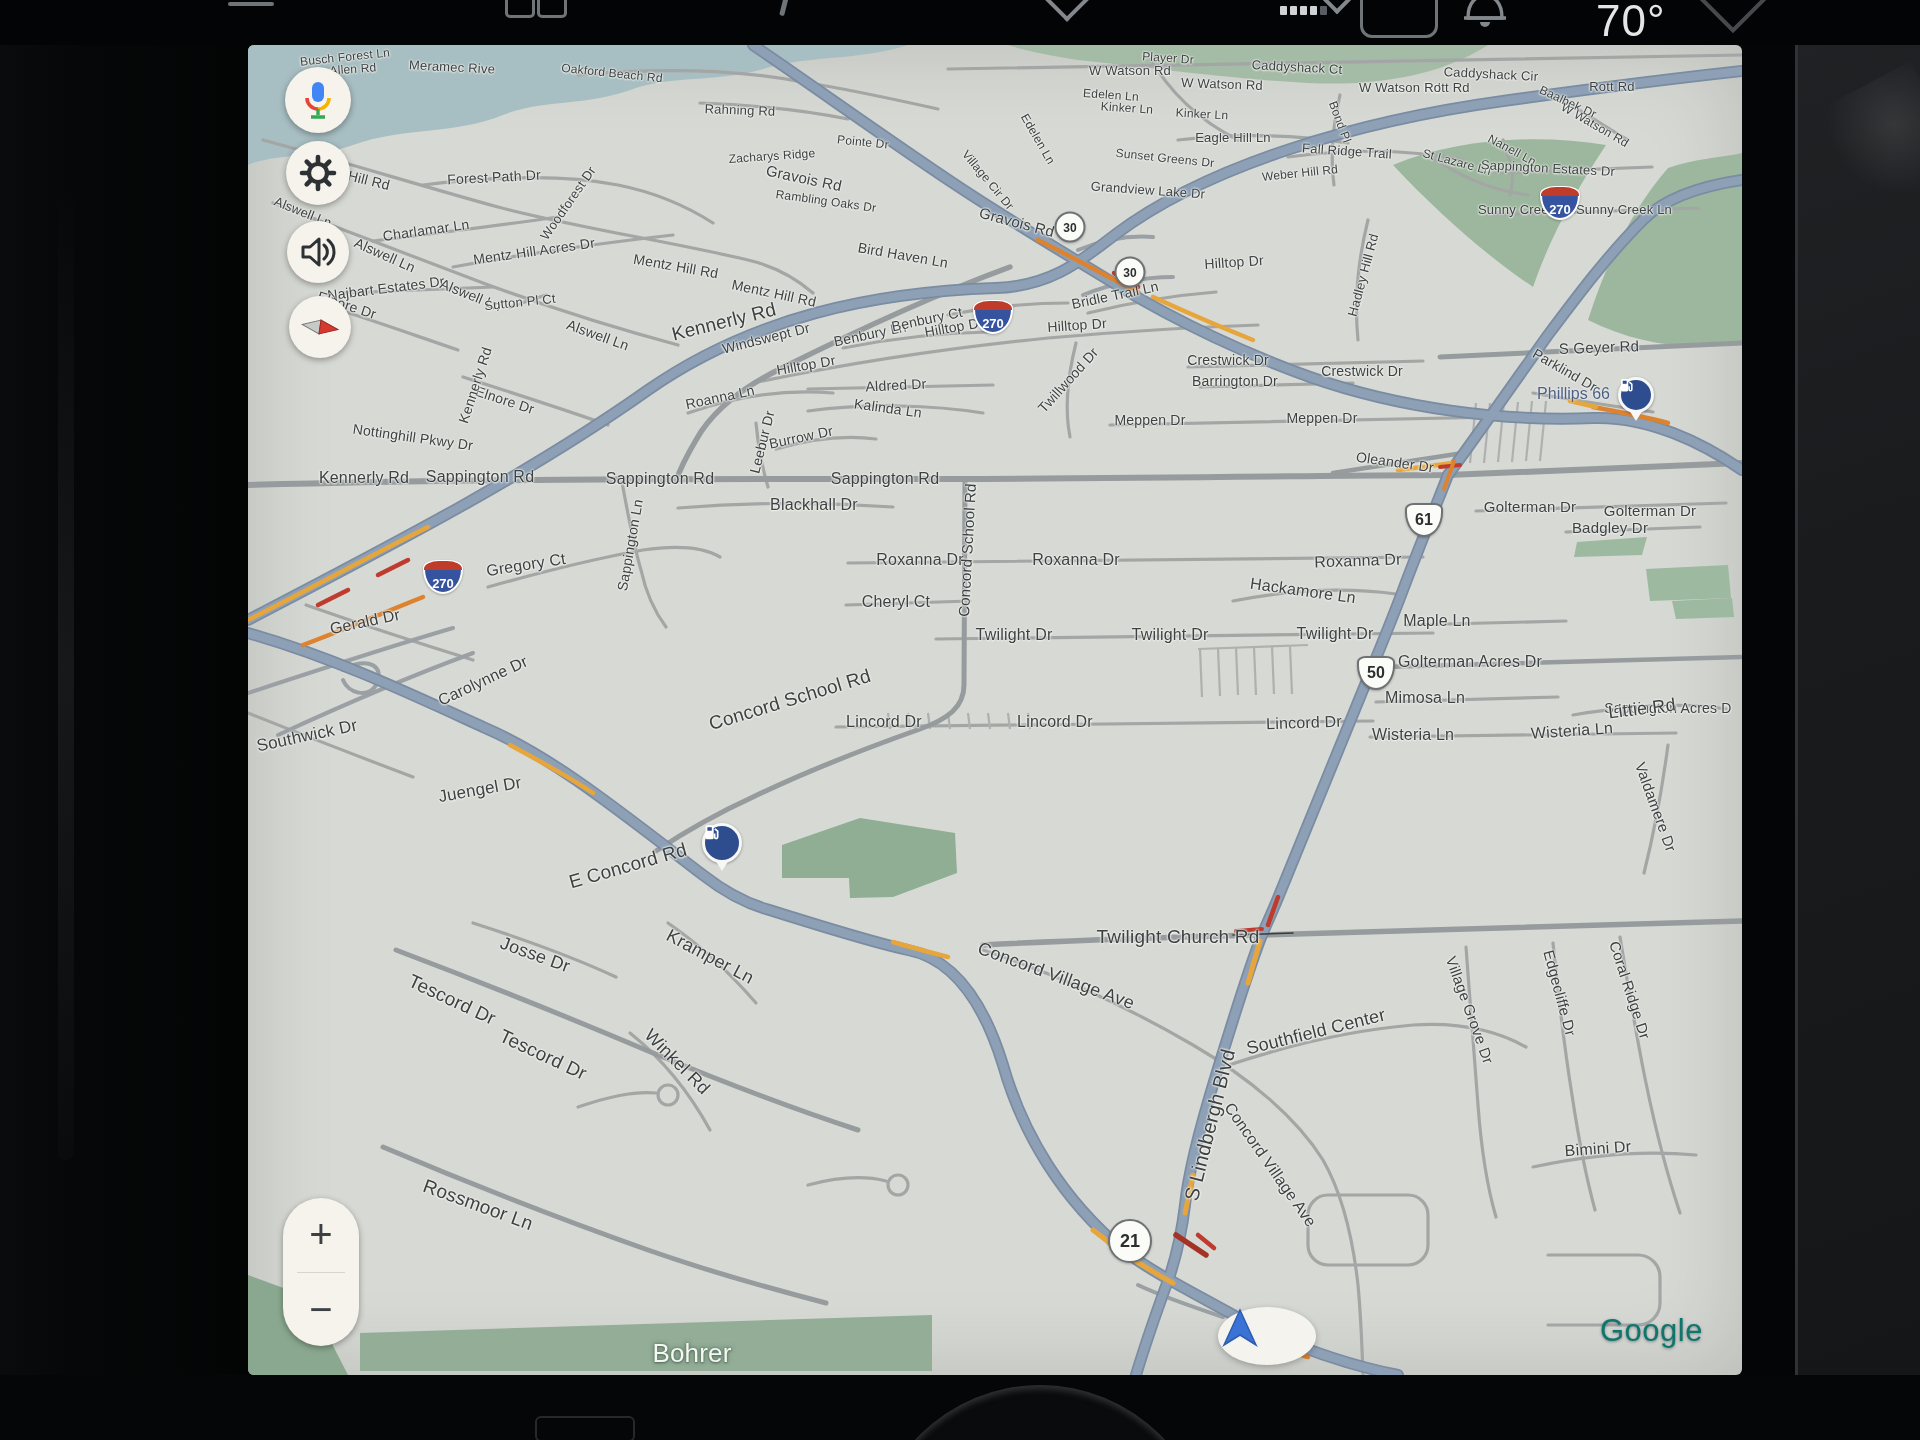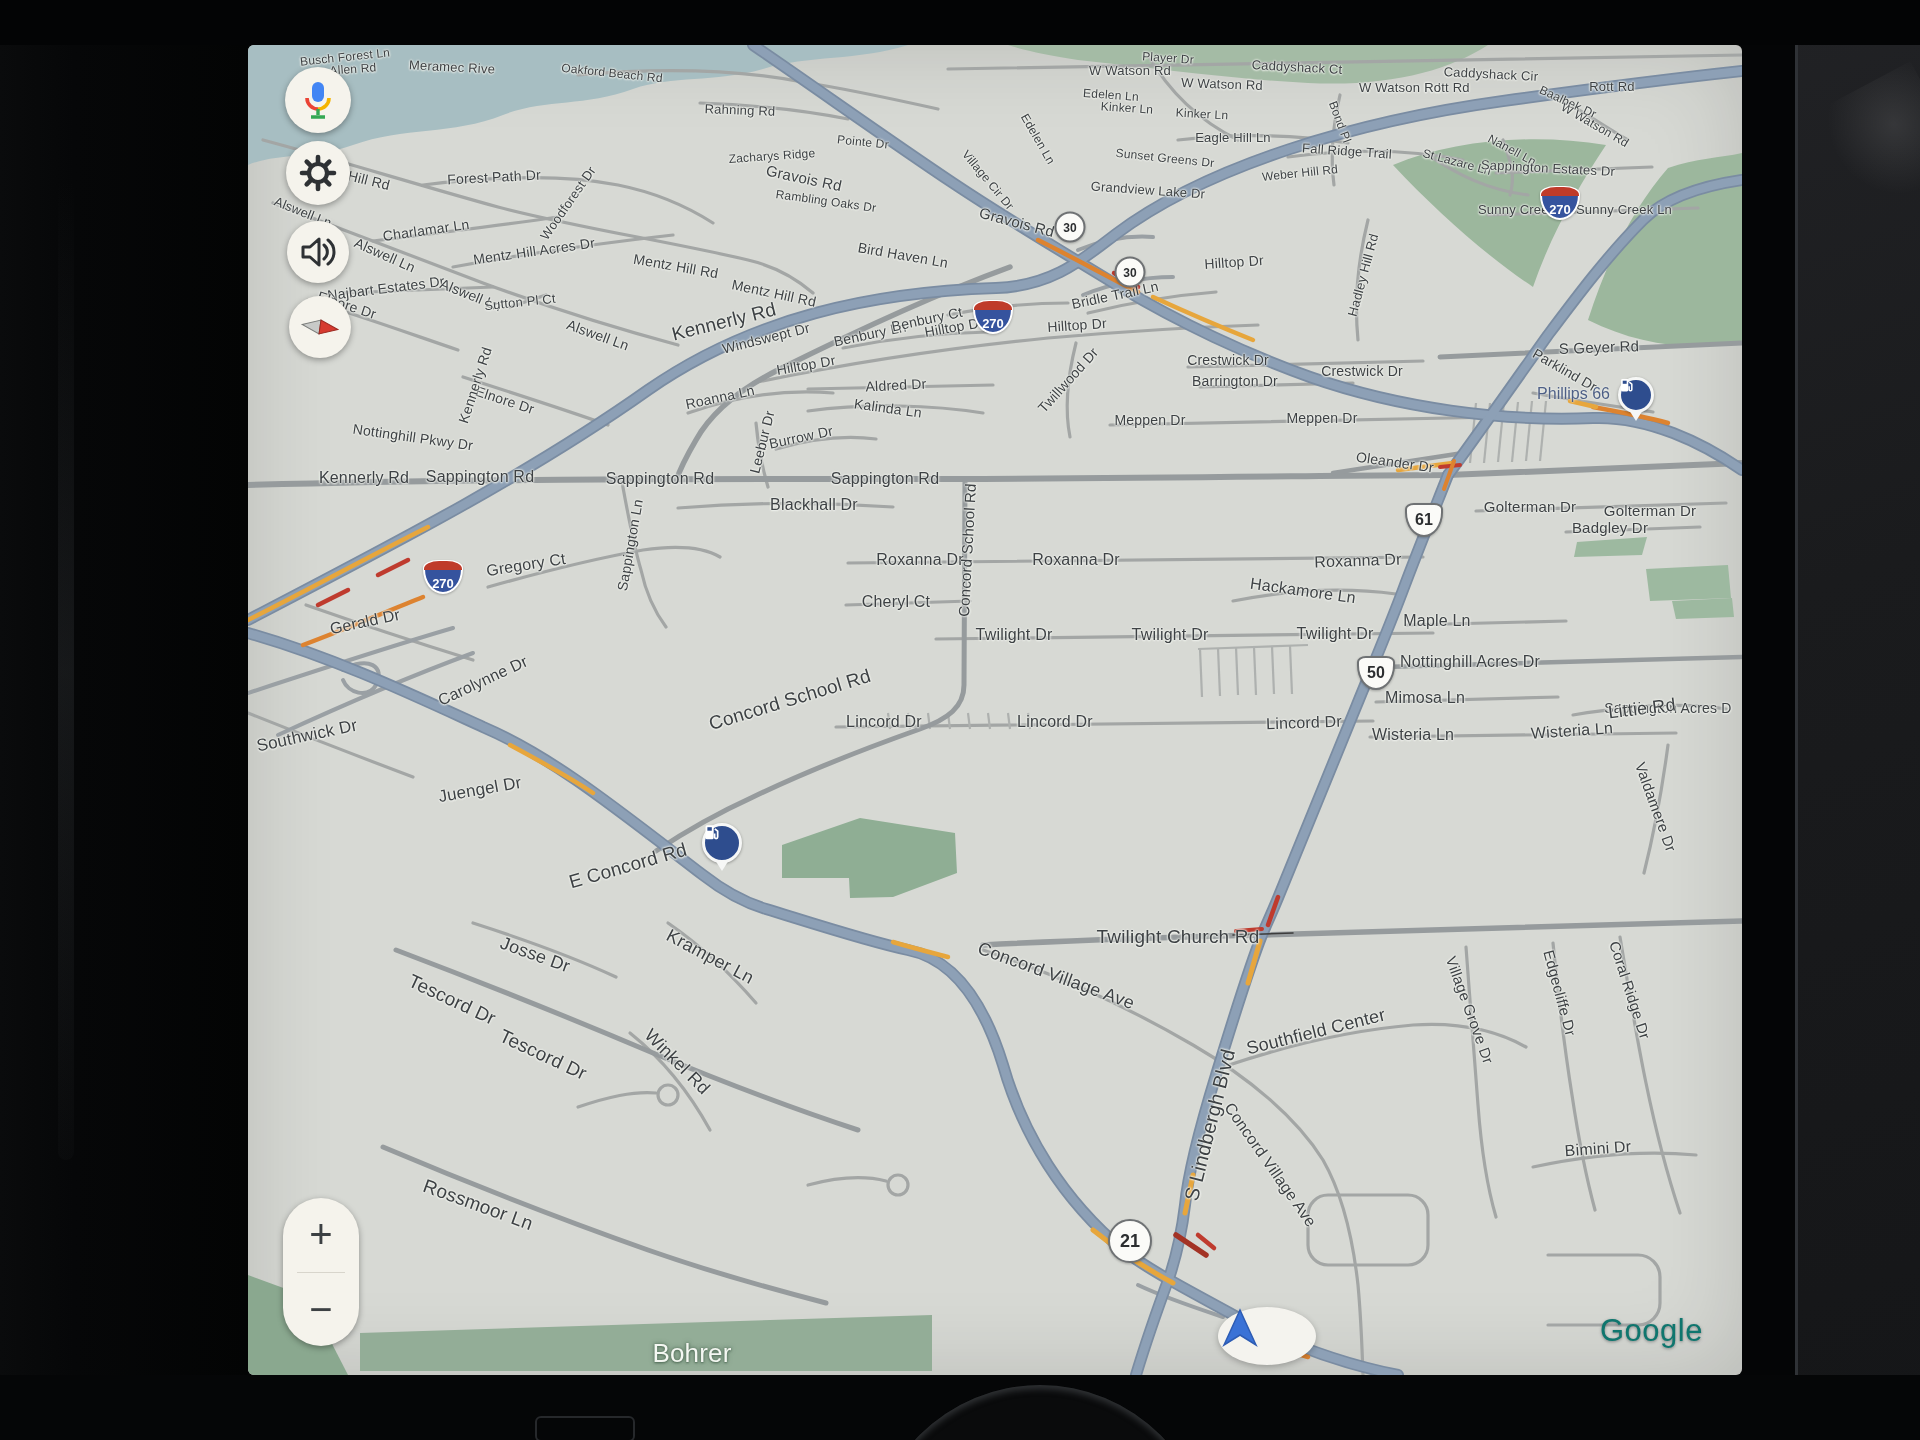--- a/index.html
+++ b/index.html
@@ -68,20 +68,43 @@
       <div class="glint"></div>
     </div>
   <div class="bezel-right"></div>
   <div class="leather">
       <div class="seam"></div>
       <div class="hl"></div>
     </div>
   <div class="bezel-top"></div>
   <div class="bezel-bottom"></div>
 
+  <div class="sbar">
+    <div class="ic" style="left:228px;top:2px;width:46px;height:4px;background:#6f7478;border-radius:2px;"></div>
+    <div class="ic" style="left:505px;top:-16px;width:24px;height:28px;border:3px solid #6f7478;border-radius:5px;"></div>
+    <div class="ic" style="left:537px;top:-16px;width:24px;height:28px;border:3px solid #6f7478;border-radius:5px;"></div>
+    <div class="ic" style="left:782px;top:-8px;width:5px;height:24px;background:#6f7478;border-radius:2px;transform:rotate(14deg);"></div>
+    <div class="ic chev" style="left:1048px;top:-24px;"></div>
+    <div class="sig">
+        <i></i>
+        <i></i>
+        <i></i>
+        <i></i>
+        <i class="dim"></i>
+      </div>
+    <div class="ic chev" style="left:1322px;top:-22px;width:26px;height:26px;"></div>
+    <div class="box-g"></div>
+    <svg class="ic" style="left:1460px;top:-6px;" width="50" height="34" viewBox="0 0 50 34">
+      <path d="M8,24 C8,8 16,2 25,2 C34,2 42,8 42,24 Z" fill="none" stroke="#83888d" stroke-width="3.4"></path>
+      <path d="M4,24 H46" stroke="#83888d" stroke-width="3.4"></path>
+      <path d="M20,28 a5,5 0 0 0 10,0" fill="#83888d"></path>
+    </svg>
+    <div class="temp">70°</div>
+    <div class="diamond"></div>
+  </div>
 
   <div class="map">
     <svg width="1494" height="1330" viewBox="0 0 1494 1330">
 
       <path d="M0,0 L660,0 C610,16 560,10 515,24 C465,38 425,30 385,44 C335,62 295,54 255,70 C205,90 155,82 105,100 C65,114 28,108 0,120 Z" fill="#a7bec2"></path>
 
       <path d="M760,0 H1240 C1200,26 1140,42 1060,38 C980,34 900,22 830,15 C800,10 778,6 760,0 Z" fill="#a4bba5"></path>
       <path d="M1145,120 C1205,95 1285,88 1358,100 C1330,142 1302,192 1285,242 C1240,212 1190,168 1145,120 Z" fill="#9cb79d"></path>
       <path d="M1340,275 C1358,218 1385,163 1420,123 C1448,113 1472,113 1494,108 L1494,297 C1445,307 1390,300 1340,275 Z" fill="#9cb79d"></path>
       <path d="M1329,497 L1399,492 L1394,510 L1326,512 Z" fill="#9db9a0"></path>
@@ -329,21 +352,21 @@
         <div class="lbl" style="left: 1110px; top: 516px; font-size: 16px; transform: translate(-50%, -50%) rotate(-2deg);">Roxanna Dr</div>
         <div class="lbl" style="left: 719px; top: 505px; font-size: 15px; transform: translate(-50%, -50%) rotate(-87deg);">Concord School Rd</div>
         <div class="lbl" style="left: 766px; top: 590px; font-size: 16px; transform: translate(-50%, -50%) rotate(0deg);">Twilight Dr</div>
         <div class="lbl" style="left: 922px; top: 590px; font-size: 16px; transform: translate(-50%, -50%) rotate(0deg);">Twilight Dr</div>
         <div class="lbl" style="left: 1087px; top: 589px; font-size: 16px; transform: translate(-50%, -50%) rotate(0deg);">Twilight Dr</div>
         <div class="lbl" style="left: 636px; top: 677px; font-size: 16px; transform: translate(-50%, -50%) rotate(0deg);">Lincord Dr</div>
         <div class="lbl" style="left: 807px; top: 677px; font-size: 16px; transform: translate(-50%, -50%) rotate(0deg);">Lincord Dr</div>
         <div class="lbl" style="left: 1056px; top: 678px; font-size: 16px; transform: translate(-50%, -50%) rotate(-2deg);">Lincord Dr</div>
         <div class="lbl" style="left: 1055px; top: 546px; font-size: 16px; transform: translate(-50%, -50%) rotate(8deg);">Hackamore Ln</div>
         <div class="lbl" style="left: 1189px; top: 576px; font-size: 16px; transform: translate(-50%, -50%) rotate(0deg);">Maple Ln</div>
-        <div class="lbl" style="left: 1222px; top: 617px; font-size: 16px; transform: translate(-50%, -50%) rotate(0deg);">Nottinghill Acres Dr</div>
+        <div class="lbl" style="left: 1222px; top: 617px; font-size: 16px; transform: translate(-50%, -50%) rotate(0deg);">Golterman Acres Dr</div>
         <div class="lbl" style="left: 1420px; top: 619px; font-size: 14px; transform: translate(-50%, -50%) rotate(0deg); margin-top: 44px;">Sappington Acres D</div>
         <div class="lbl" style="left: 1177px; top: 653px; font-size: 16px; transform: translate(-50%, -50%) rotate(0deg);">Mimosa Ln</div>
         <div class="lbl" style="left: 1165px; top: 690px; font-size: 16px; transform: translate(-50%, -50%) rotate(0deg);">Wisteria Ln</div>
         <div class="lbl" style="left: 1324px; top: 686px; font-size: 16px; transform: translate(-50%, -50%) rotate(-4deg);">Wisteria Ln</div>
         <div class="lbl" style="left: 1394px; top: 664px; font-size: 18px; transform: translate(-50%, -50%) rotate(-7deg);">Littie Rd</div>
         <div class="lbl" style="left: 1408px; top: 762px; font-size: 15px; transform: translate(-50%, -50%) rotate(70deg);">Valdamere Dr</div>
         <div class="lbl" style="left: 1282px; top: 461px; font-size: 15px; transform: translate(-50%, -50%) rotate(0deg);">Golterman Dr</div>
         <div class="lbl" style="left: 1402px; top: 465px; font-size: 15px; transform: translate(-50%, -50%) rotate(0deg);">Golterman Dr</div>
         <div class="lbl" style="left: 1362px; top: 482px; font-size: 15px; transform: translate(-50%, -50%) rotate(0deg);">Badgley Dr</div>
         <div class="lbl" style="left: 1147px; top: 417px; font-size: 14px; transform: translate(-50%, -50%) rotate(8deg);">Oleander Dr</div>

